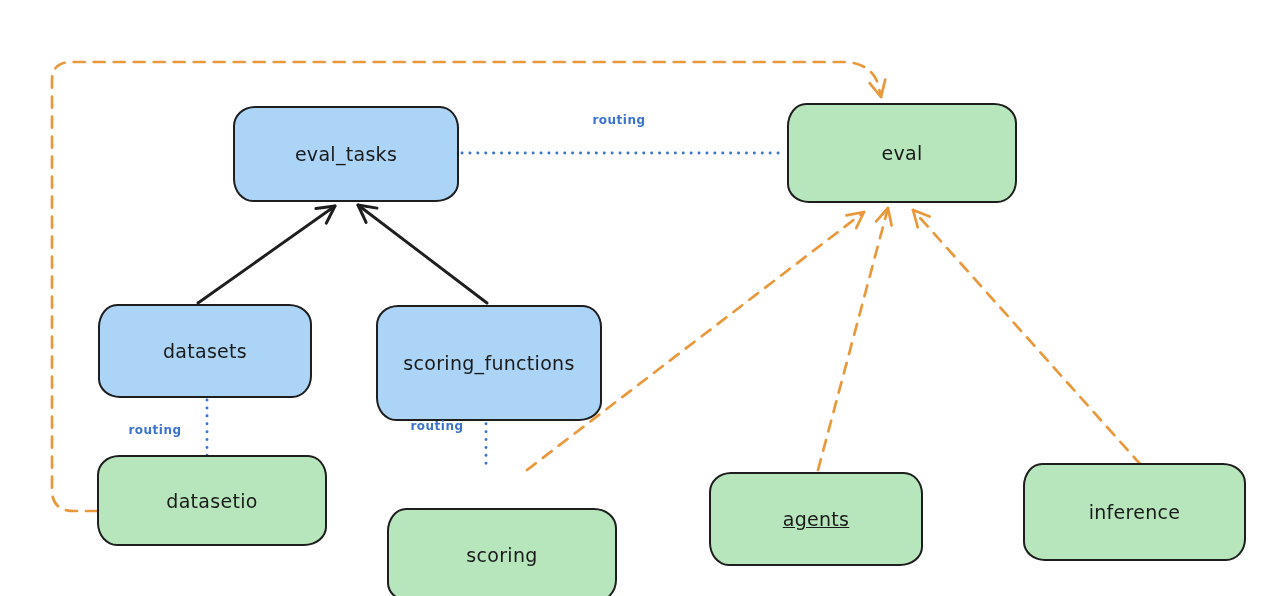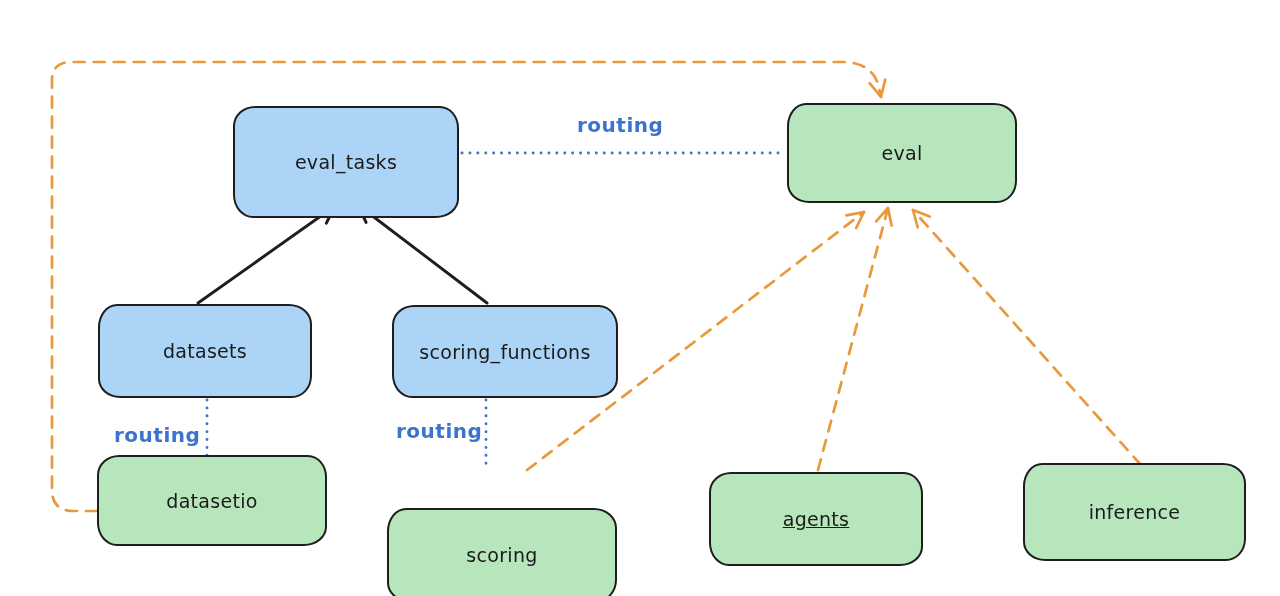--- a/index.html
+++ b/index.html
@@ -37,21 +37,21 @@
     letter-spacing: 0.3px;
     text-align: center;
   }
   .node.r1 { border-radius: 22px 19px 23px 20px / 20px 22px 19px 23px; }
   .node.r2 { border-radius: 19px 23px 20px 22px / 23px 20px 22px 19px; }
   .node.blue  { background: var(--blue_fill); }
   .node.green { background: var(--green_fill); }
   .edge-label {
     position: absolute;
     color: var(--blue_line);
-    font-size: 20px;
+    font-size: 12px;
     font-weight: bold;
     letter-spacing: 0.5px;
     text-align: center;
     white-space: nowrap;
   }
   svg line, svg path { fill: none; }
   .l-black  { stroke: var(--stroke);      stroke-width: 2.9; stroke-linecap: round; }
   .l-blue   { stroke: var(--blue_line);   stroke-width: 2.9; stroke-linecap: round; stroke-dasharray: 0.1 7.8; }
   .l-orange { stroke: var(--orange_line); stroke-width: 2.7; stroke-linecap: round; stroke-dasharray: 11 9; }
   .mk-black  { stroke: var(--stroke);      stroke-width: 3;   stroke-linecap: round; stroke-linejoin: round; }
@@ -78,33 +78,33 @@
     <line class="l-blue" x1="462" y1="153" x2="785" y2="153"></line>
     <line class="l-blue" x1="207" y1="400" x2="207" y2="475"></line>
     <line class="l-blue" x1="486" y1="400" x2="486" y2="471"></line>
 
     <path class="l-orange" d="M 97 511 L 74 511 Q 52 511 52 490 L 52 80 Q 52 62 72 62 L 848 62 Q 872 65 878 84 L 881 97" marker-end="url(#ahOrange)"></path>
     <line class="l-orange" x1="527" y1="470" x2="864" y2="212" marker-end="url(#ahOrange)"></line>
     <line class="l-orange" x1="818" y1="470" x2="888" y2="208" marker-end="url(#ahOrange)"></line>
     <line class="l-orange" x1="1141" y1="465" x2="913" y2="210" marker-end="url(#ahOrange)"></line>
   </svg>
 
-  <div class="node blue r1" style="left:233px; top:106px; width:226px; height:112px;">
+  <div class="node blue r1" style="left:233px; top:106px; width:226px; height:96px;">
     <span>eval_tasks</span>
   </div>
 
   <div class="node green r2" style="left:787px; top:103px; width:230px; height:100px;align-items:center;">
     <span>eval</span>
   </div>
 
   <div class="node blue r2" style="left:98px; top:304px; width:214px; height:94px;">
     <span>datasets</span>
   </div>
 
-  <div class="node blue r1" style="left:392px; top:305px; width:226px; height:93px;">
+  <div class="node blue r1" style="left:376px; top:305px; width:226px; height:116px;">
     <span>scoring_functions</span>
   </div>
 
   <div class="node green r1" style="left:97px; top:455px; width:230px; height:91px;">
     <span>datasetio</span>
   </div>
 
   <div class="node green r2" style="left:387px; top:473px; width:230px; height:94px;margin-top:35px;">
     <span>scoring</span>
   </div>

